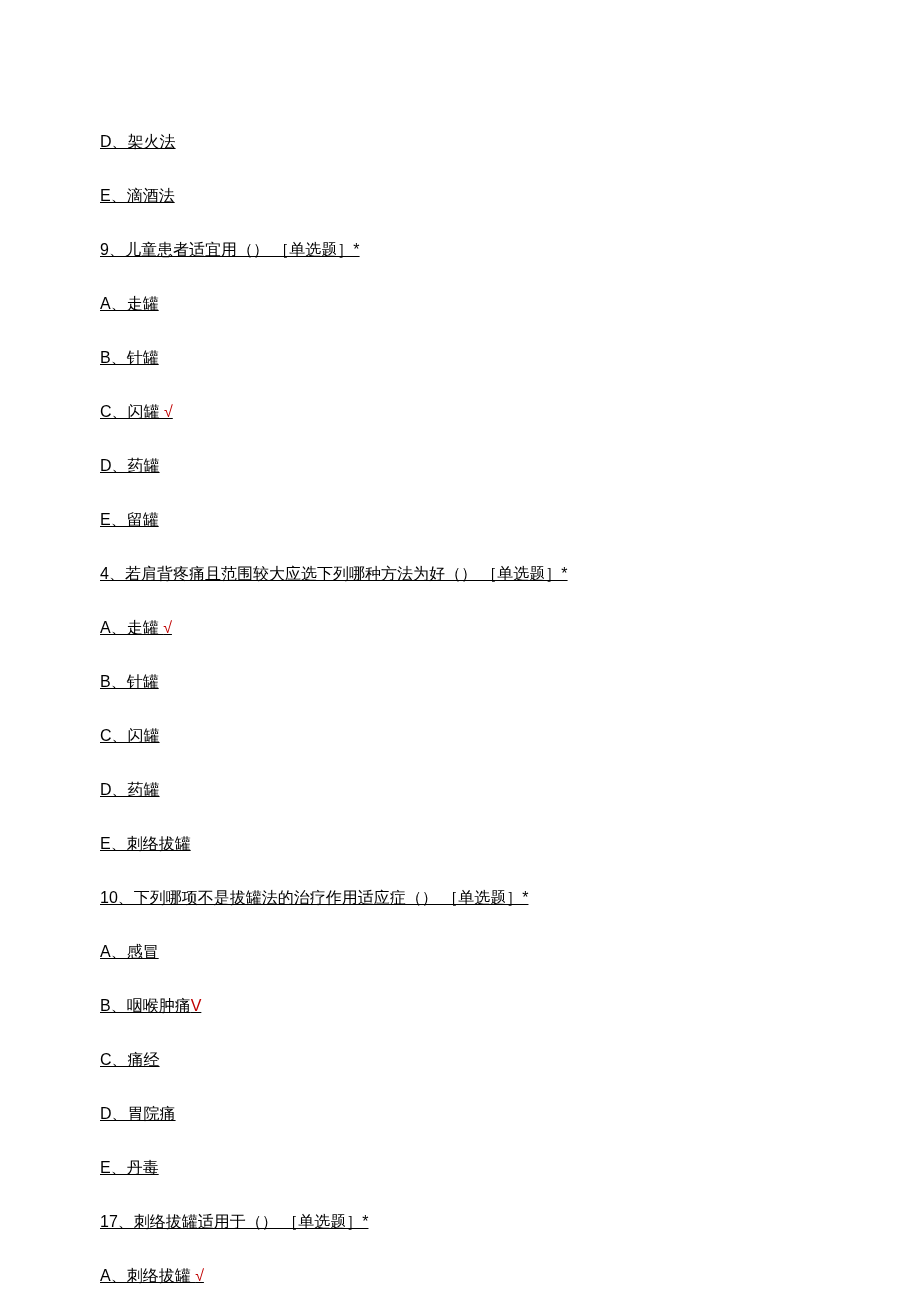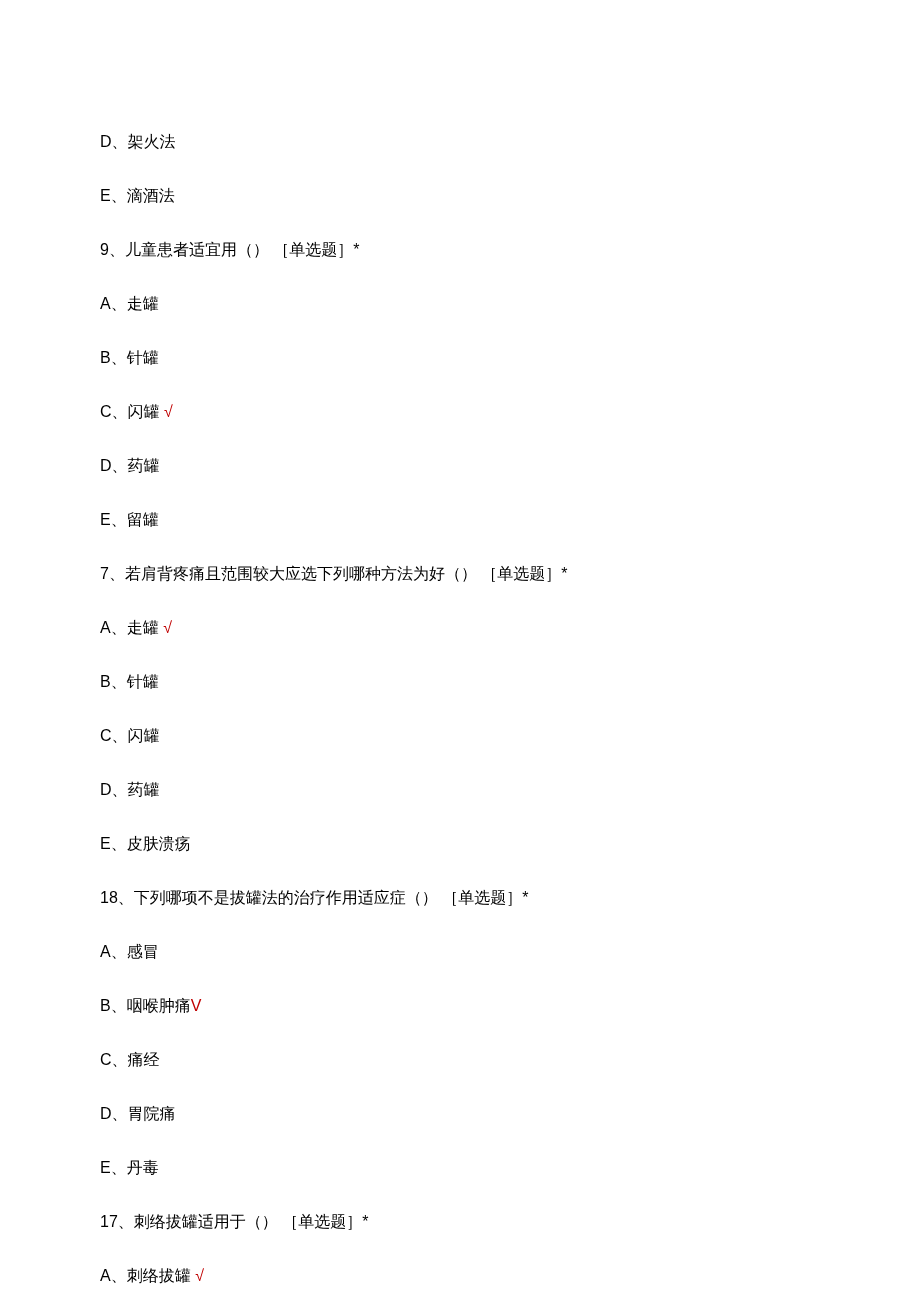--- a/index.html
+++ b/index.html
@@ -12,20 +12,21 @@
       height: 1301px;
       background: #ffffff;
       font-family: "Microsoft YaHei", "SimSun", Arial, sans-serif;
       font-size: 16px;
       color: #000000;
       padding: 130px 100px 100px 100px;
     }
     .line {
       margin-bottom: 30px;
       line-height: 1.5;
+      text-decoration: underline;
     }
     .check {
       color: #c00000;
       font-weight: normal;
     }
     .check-v {
       color: #c00000;
       font-weight: normal;
     }
   </style>
@@ -37,30 +38,30 @@
 
 <div class="line">9、儿童患者适宜用（） ［单选题］*</div>
 <div class="line">A、走罐</div>
 <div class="line">B、针罐</div>
 <div class="line">
   <span>C、闪罐 </span><span class="check">√</span>
 </div>
 <div class="line">D、药罐</div>
 <div class="line">E、留罐</div>
 
-<div class="line">7、若肩背疼痛且范围较大应选下列哪种方法为好（） ［单选题］*</div>
+<div class="line">4、若肩背疼痛且范围较大应选下列哪种方法为好（） ［单选题］*</div>
 <div class="line">
   <span>A、走罐 </span><span class="check">√</span>
 </div>
 <div class="line">B、针罐</div>
 <div class="line">C、闪罐</div>
 <div class="line">D、药罐</div>
-<div class="line">E、皮肤溃疡</div>
+<div class="line">E、刺络拔罐</div>
 
-<div class="line">18、下列哪项不是拔罐法的治疗作用适应症（） ［单选题］*</div>
+<div class="line">10、下列哪项不是拔罐法的治疗作用适应症（） ［单选题］*</div>
 <div class="line">A、感冒</div>
 <div class="line">
   <span>B、咽喉肿痛</span><span class="check-v">V</span>
 </div>
 <div class="line">C、痛经</div>
 <div class="line">D、胃院痛</div>
 <div class="line">E、丹毒</div>
 
 <div class="line">17、刺络拔罐适用于（） ［单选题］*</div>
 <div class="line">

